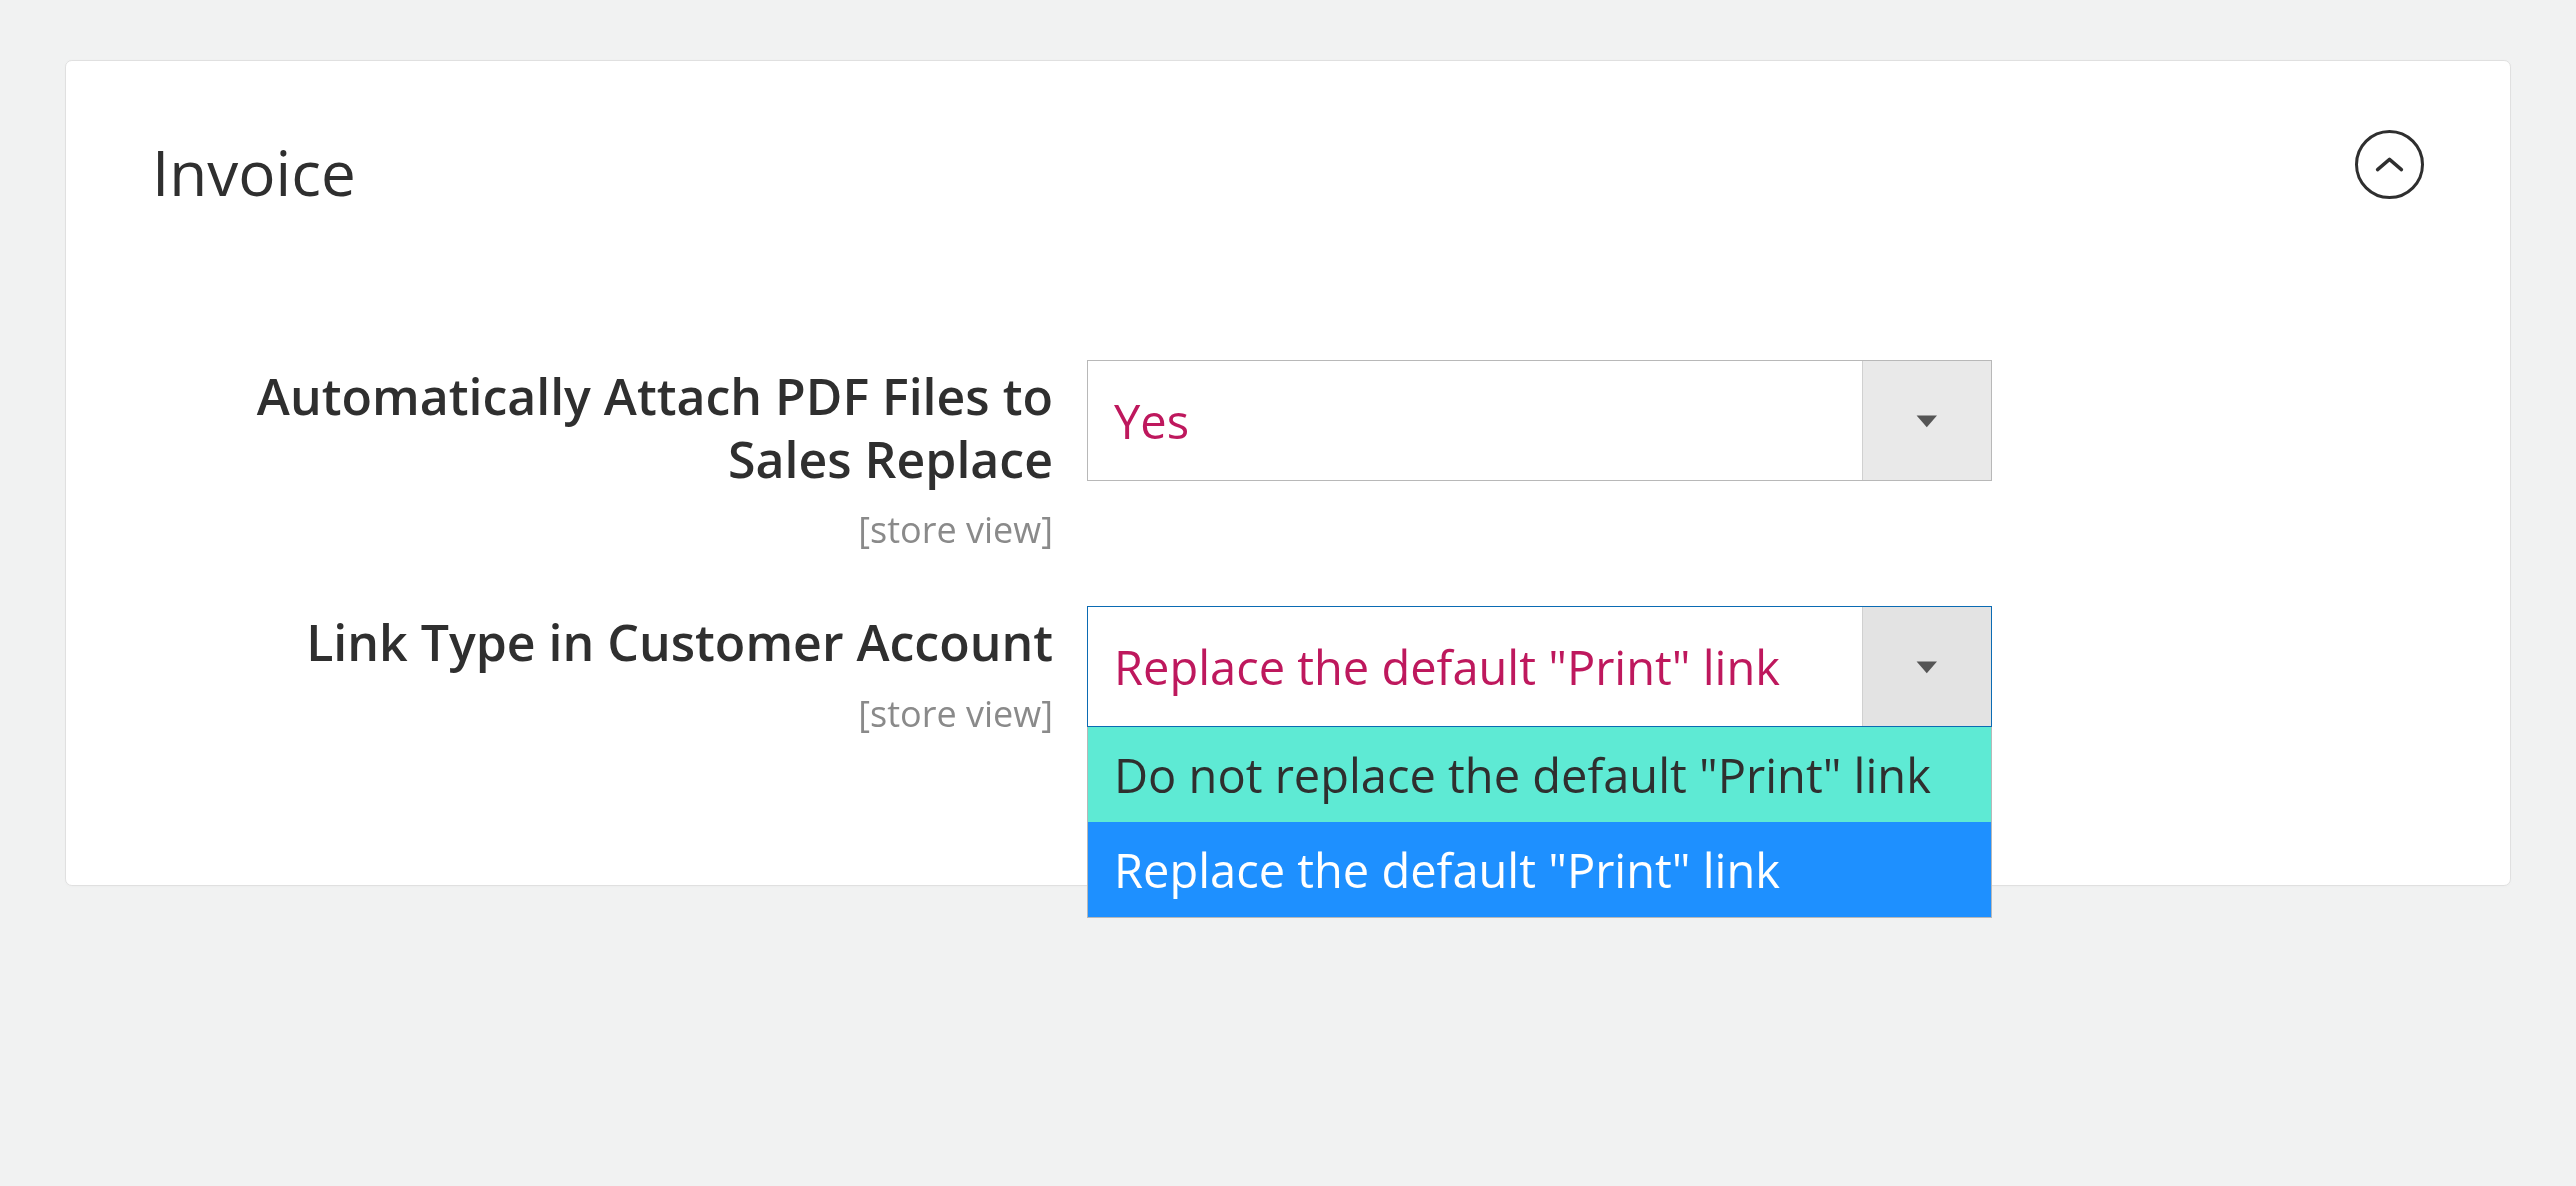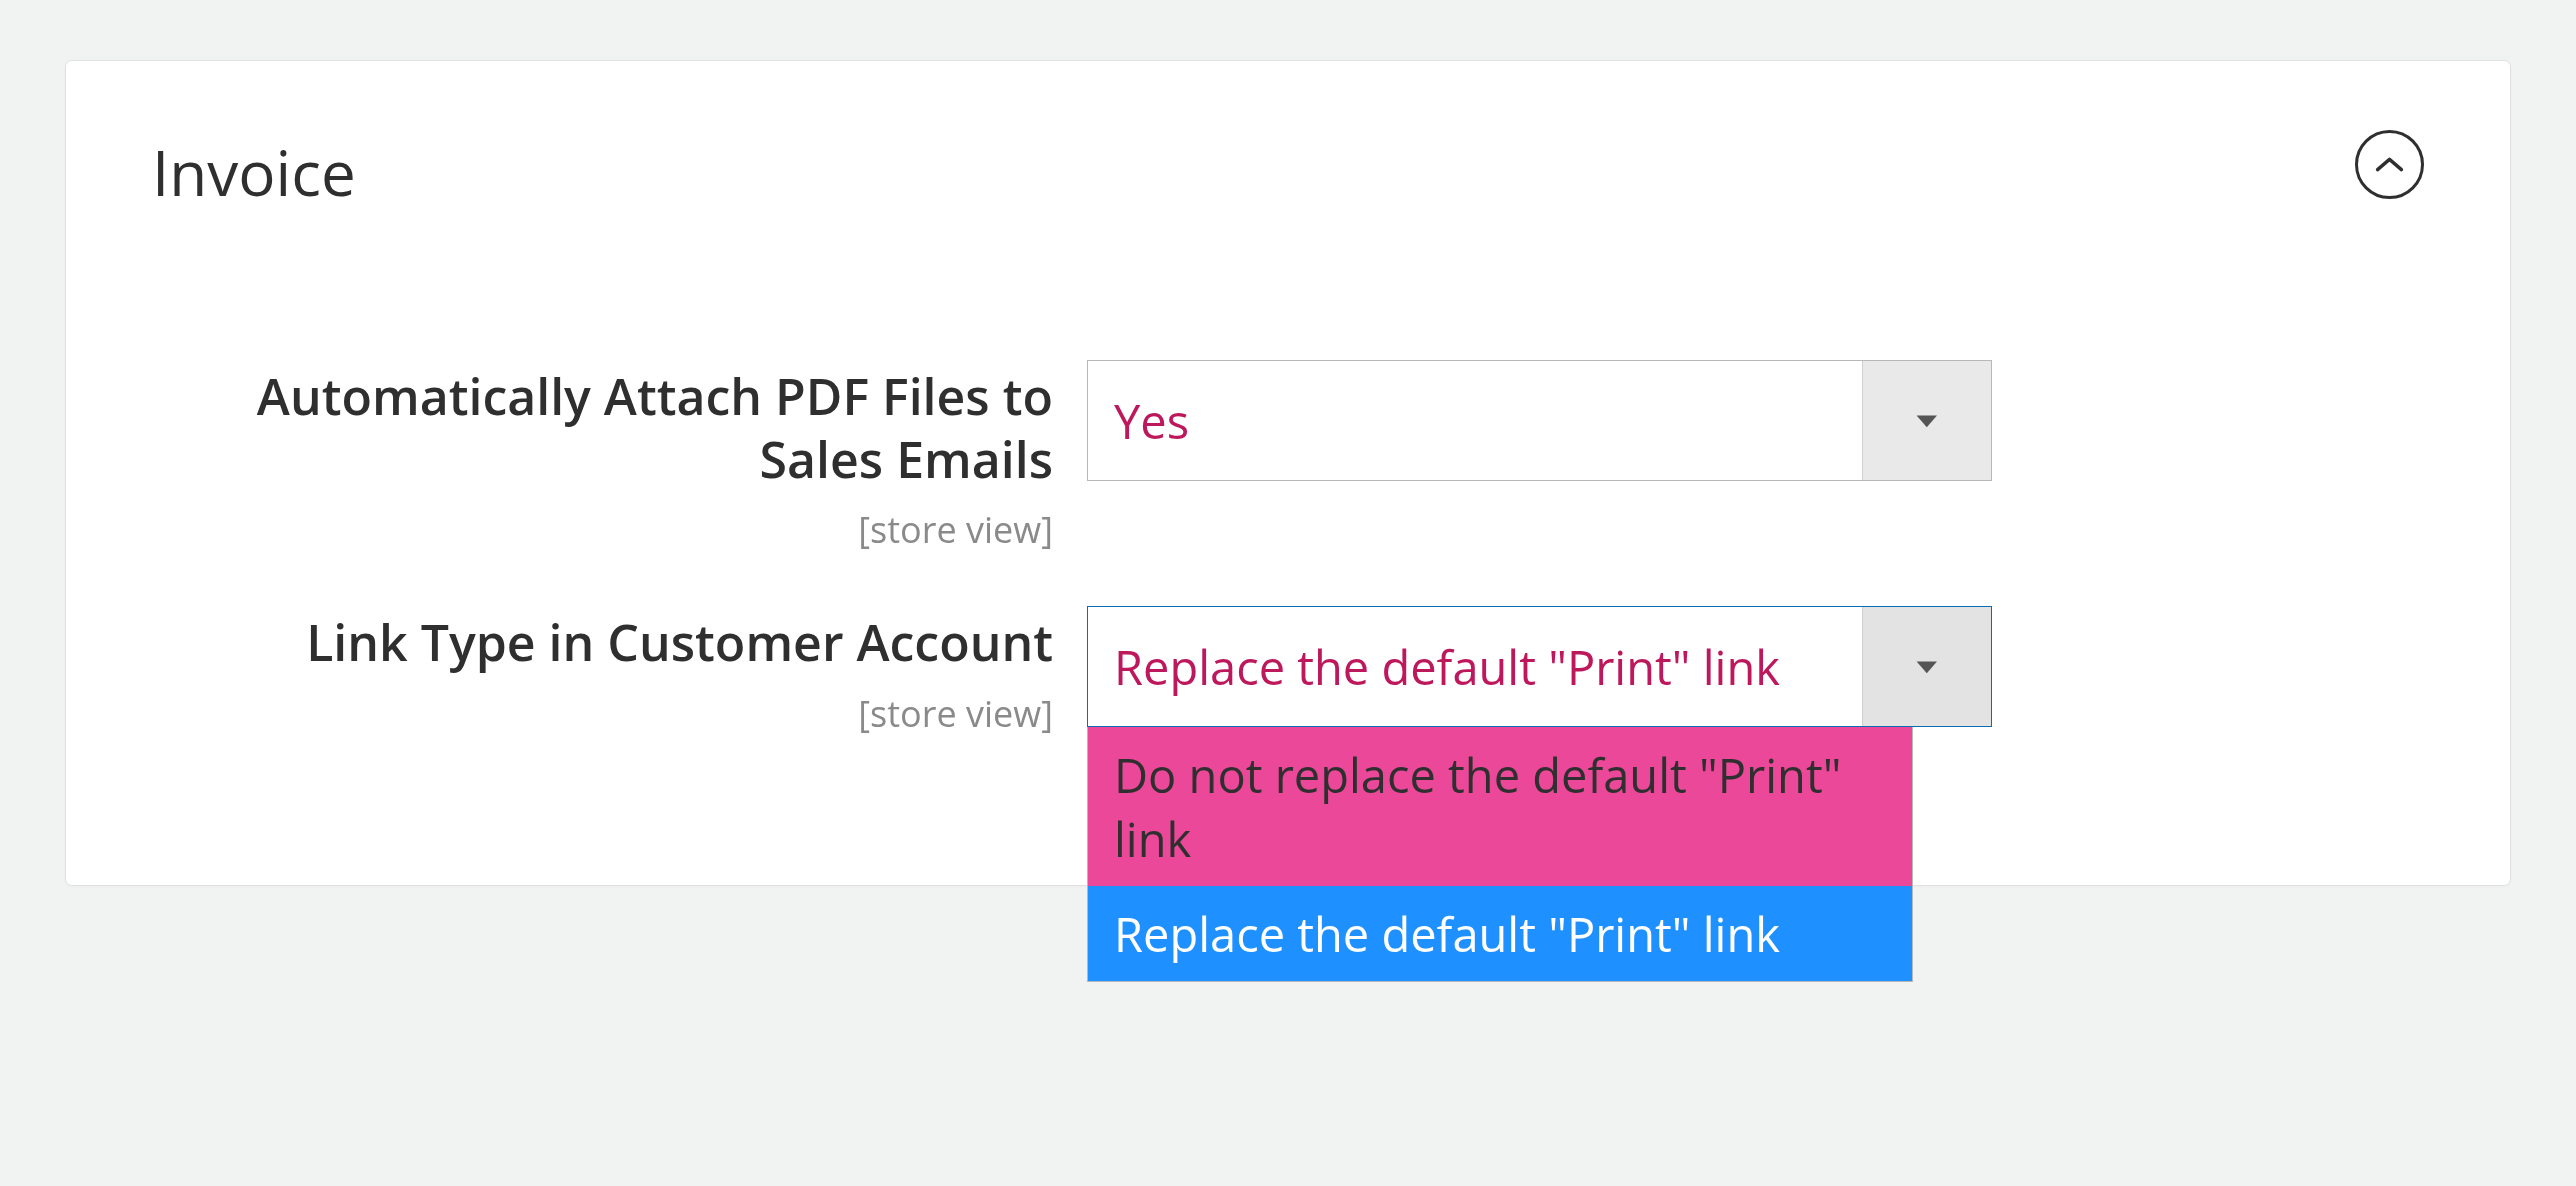--- a/index.html
+++ b/index.html
@@ -104,25 +104,25 @@
   }
   .select-arrow svg {
     width: 27.6px;
     height: 17px;
   }
   .dropdown {
     position: absolute;
     top: 121px;
     left: 0;
     right: 0;
-    background: #ec4899;
+    background: #5eead4;
     border: 1.7px solid #b8b8b8;
     border-top: none;
     z-index: 10;
-    width: 826px;
+    width: 905px;
   }
   .dropdown-option {
     font-size: 47px;
     color: #2f2f2f;
     padding: 15.5px 26px;
     cursor: pointer;
   }
   .dropdown-option.selected {
     background: #1e90ff;
     color: #fff;
@@ -137,21 +137,21 @@
     <h1 class="panel-title">Invoice</h1>
     <div class="collapse-btn">
       <svg viewBox="0 0 34 22">
         <polyline points="3,17 17,5 31,17" fill="none" stroke="#2f2f2f" stroke-width="4" stroke-linecap="round" stroke-linejoin="round"></polyline>
       </svg>
     </div>
   </div>
 
   <div class="form-row">
     <div class="label-col">
-      <div class="label-text">Automatically Attach PDF Files to Sales Emails</div>
+      <div class="label-text">Automatically Attach PDF Files to Sales Replace</div>
       <span class="scope">[store view]</span>
     </div>
     <div class="control-col">
       <div class="select-box">
         <span class="select-value">Yes</span>
         <div class="select-arrow">
           <svg viewBox="0 0 32 20">
             <polygon points="4,4 28,4 16,18" fill="#555"></polygon>
           </svg>
         </div>

